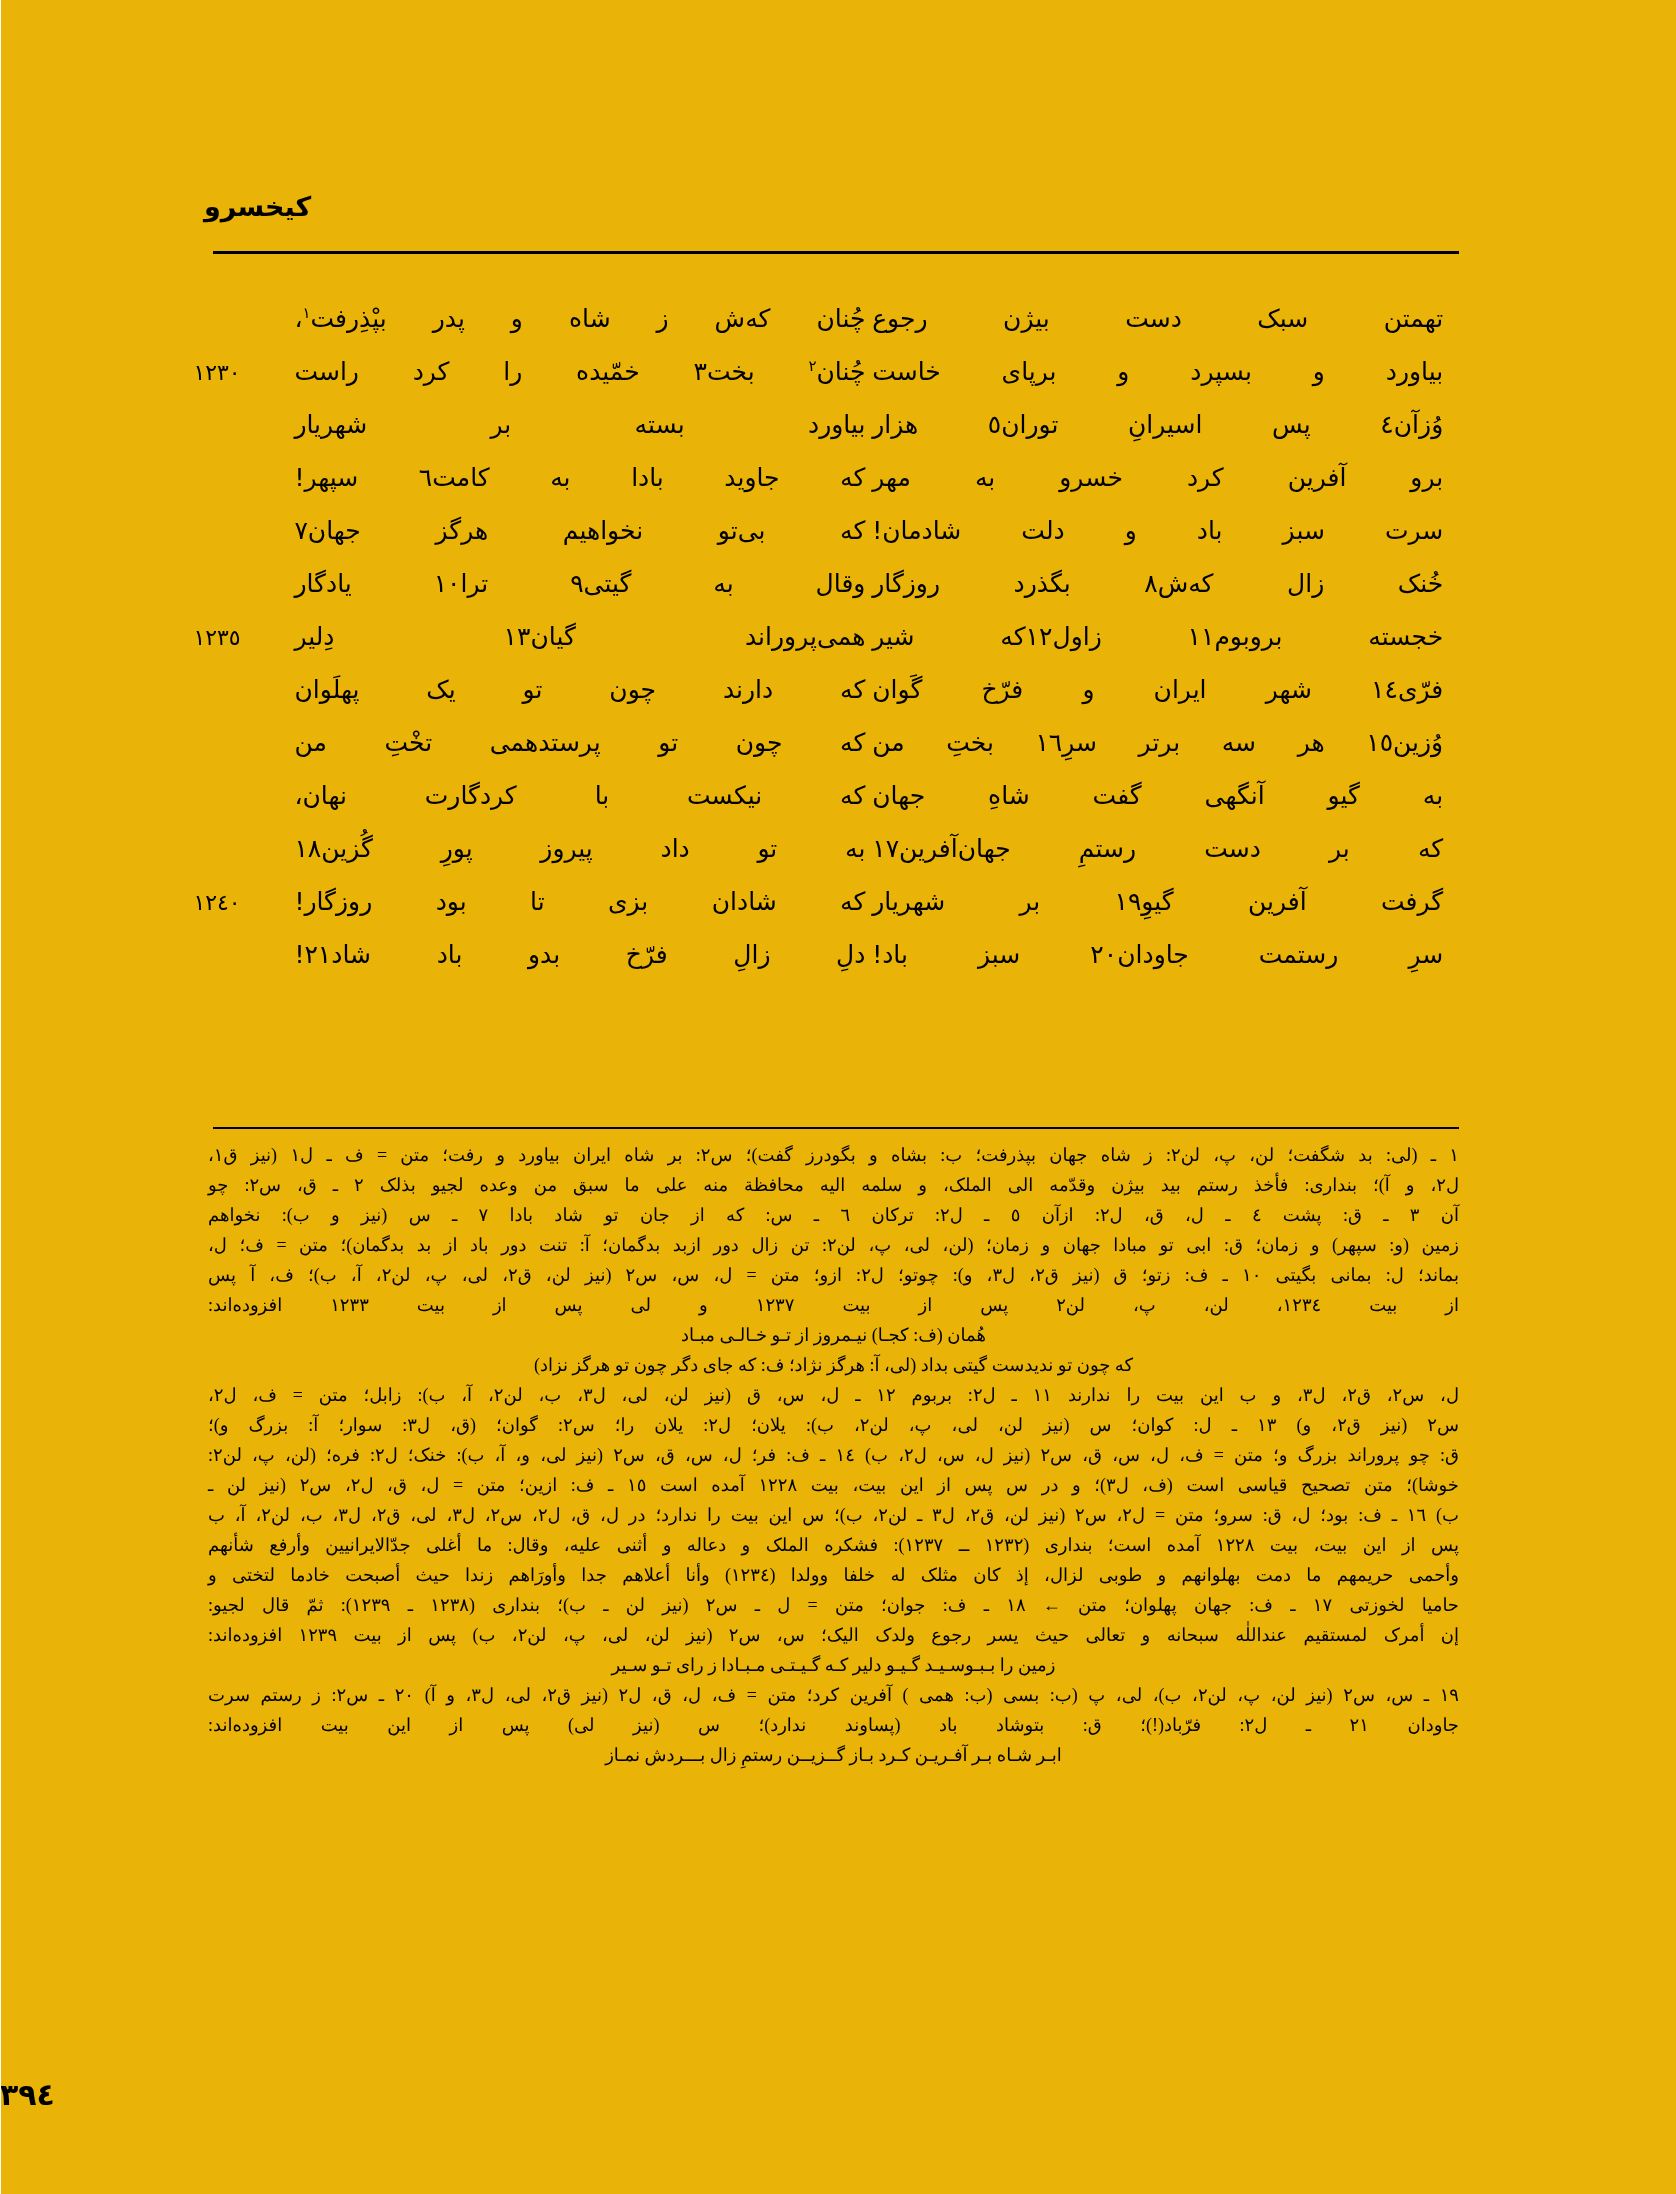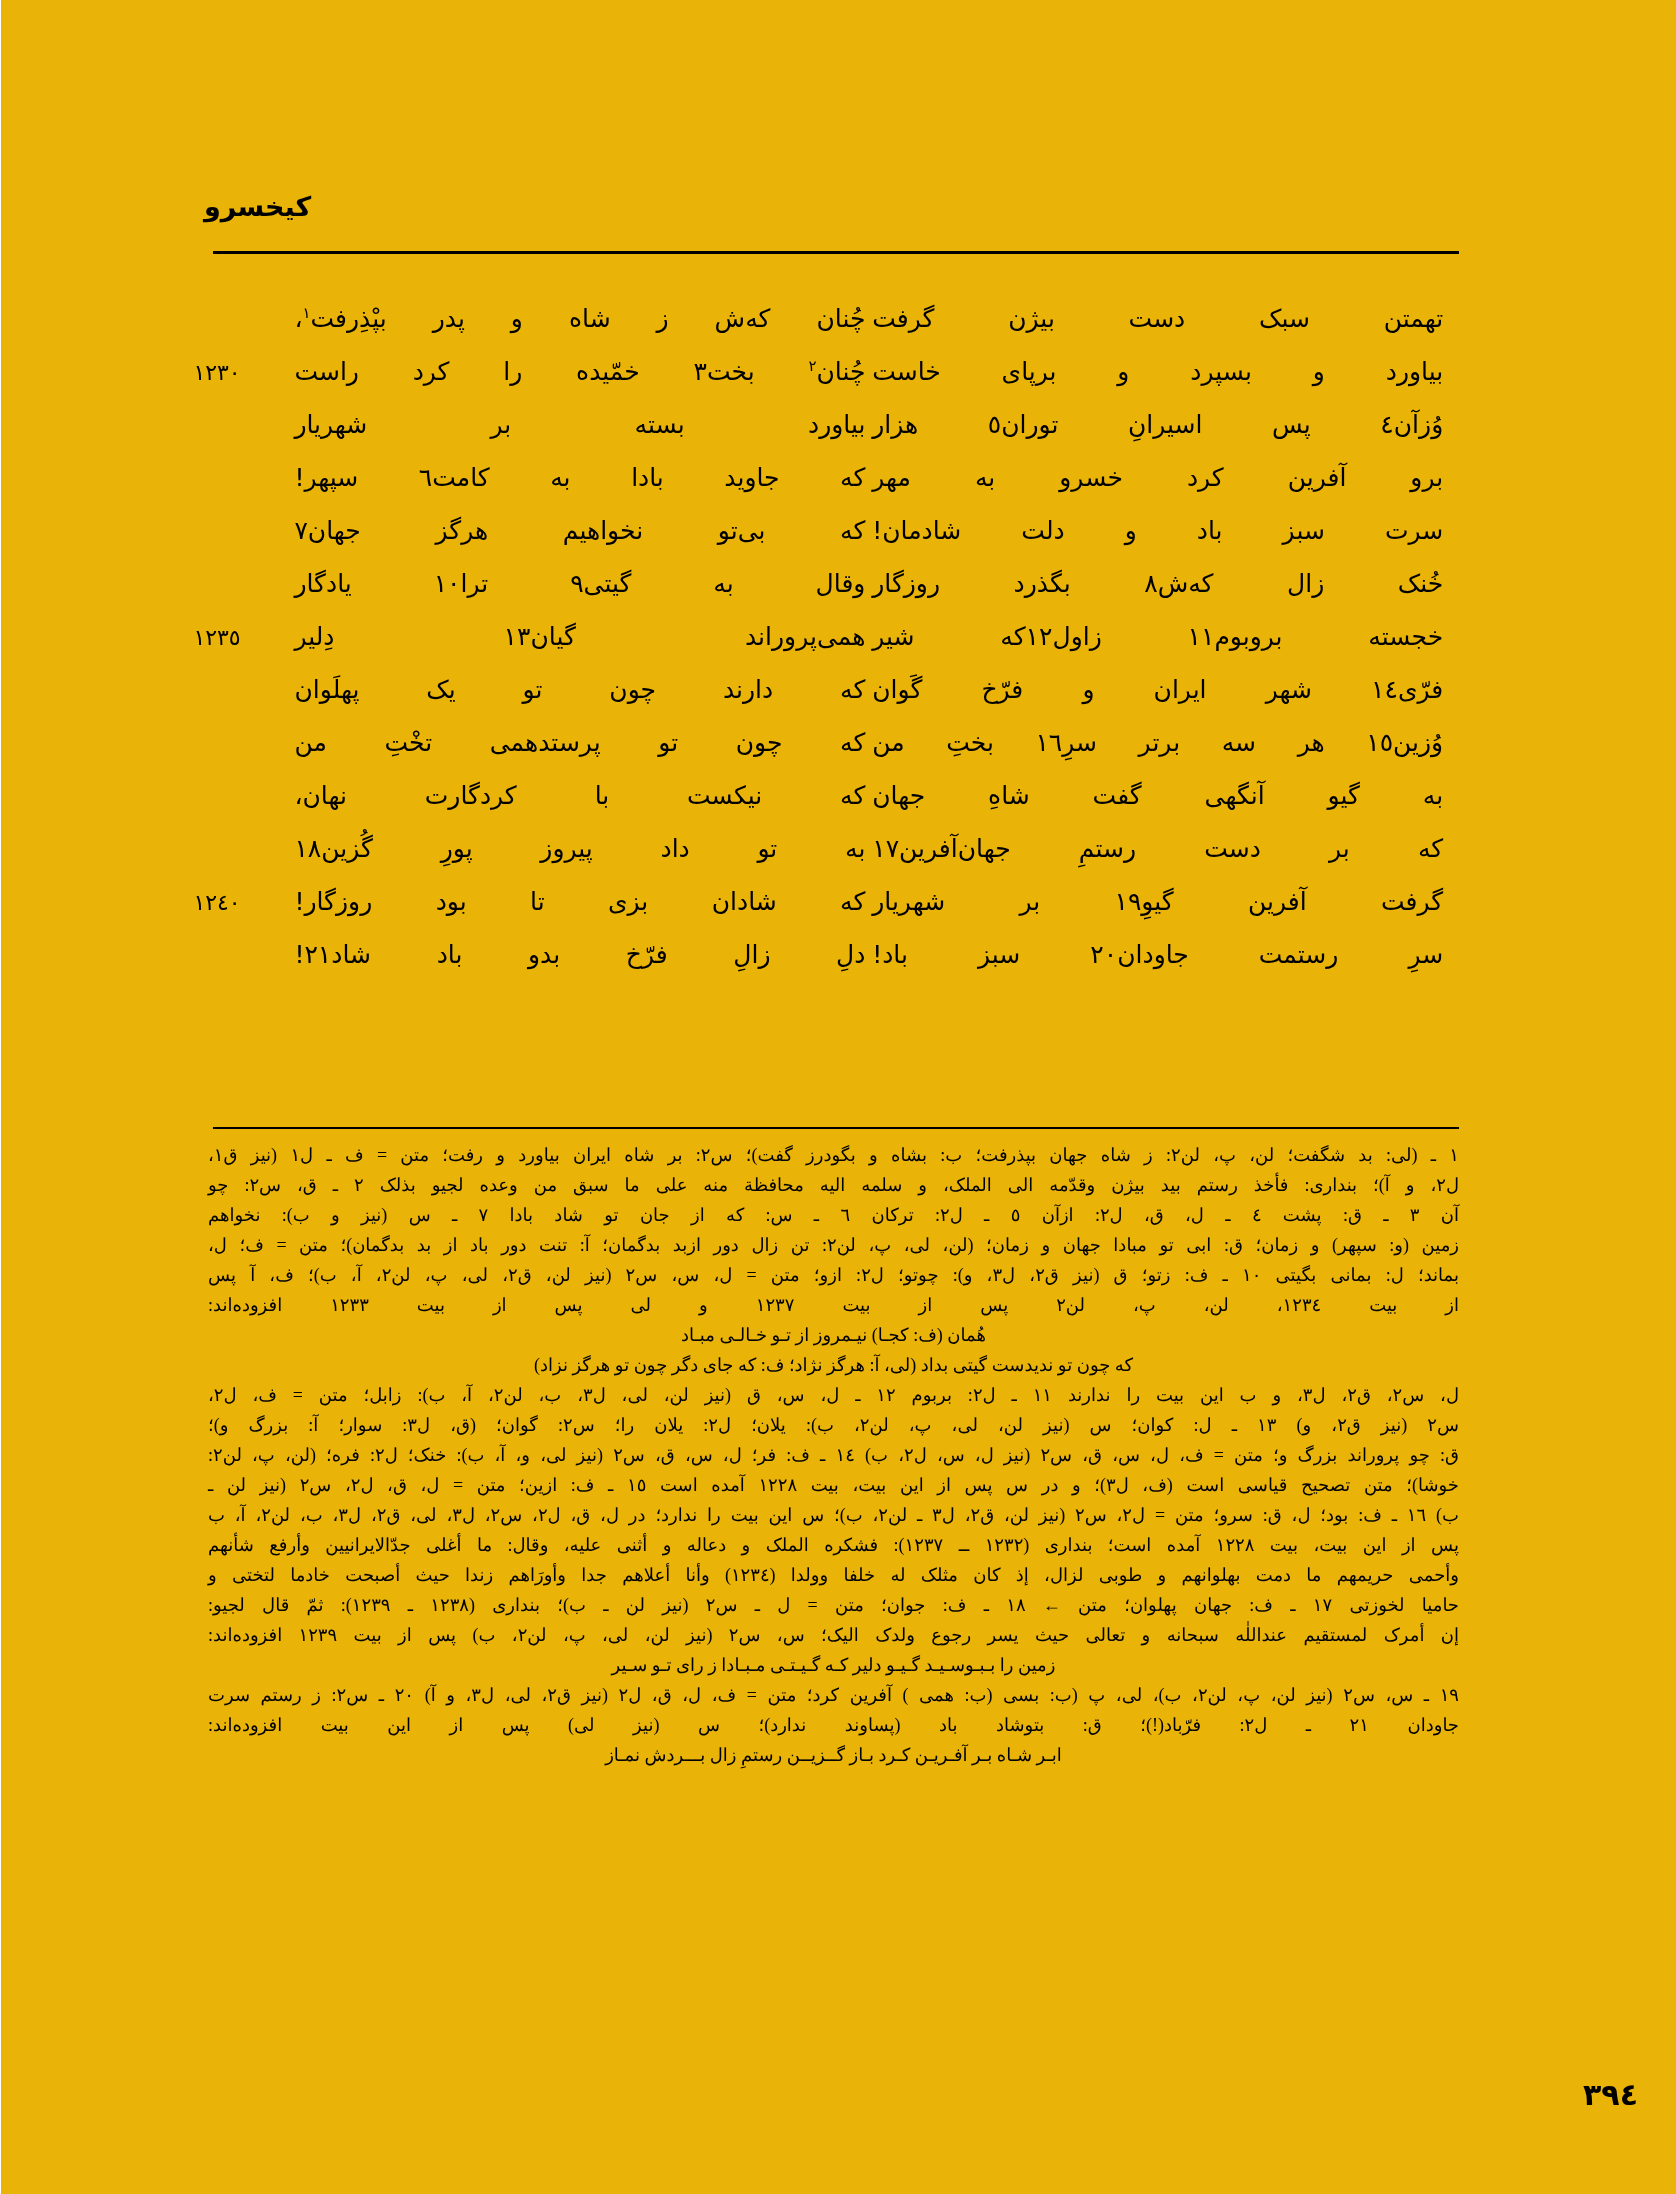--- a/index.html
+++ b/index.html
@@ -127,39 +127,39 @@
     text-align-last: center;
     letter-spacing: 1.4px;
   }
 
   
   .folio {
     position: absolute;
     top: 2077px;
     left: 0;
     width: 1638px;
-    text-align: right;
+    text-align: left;
     font-size: 30px;
     font-weight: bold;
     direction: rtl;
   }
 </style>
 </head>
 <body>
 
 <div class="page">
 
   <div class="running-head">
     <span class="title">کیخسرو</span>
   </div>
   <div class="head-rule"></div>
 
   <div class="poem" id="poem">
       <div class="verse-row">
-        <div class="hemistich right">تهمتن سبک دست بیژن گرفت</div>
+        <div class="hemistich right">تهمتن سبک دست بیژن رجوع</div>
         <div class="hemistich left"><span>چُنان که‌ش ز شاه و پدر بپْذِرفت</span><span class="sup">١</span><span>،</span></div>
         <div class="num-cell"></div>
       </div>
       <div class="verse-row">
         <div class="hemistich right">بیاورد و بسپرد و برپای خاست</div>
         <div class="hemistich left"><span>چُنان</span><span class="sup">٢</span><span> بخت٣ خمّیده را کرد راست</span></div>
         <div class="num-cell">١٢٣٠</div>
       </div>
       <div class="verse-row">
         <div class="hemistich right">وُزآن٤ پس اسیرانِ توران٥ هزار</div>

